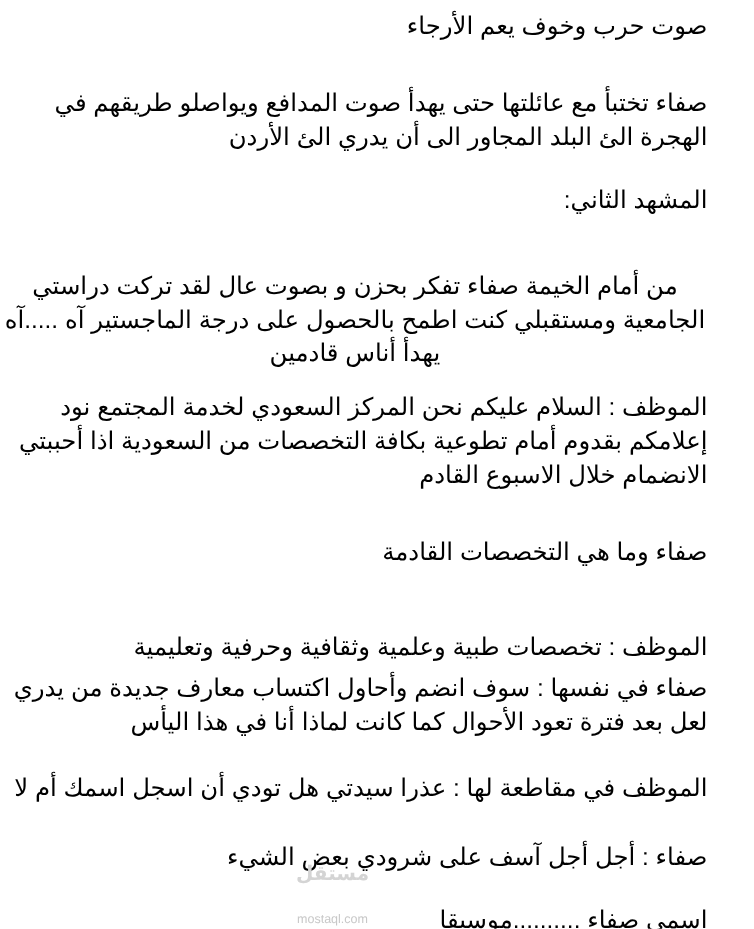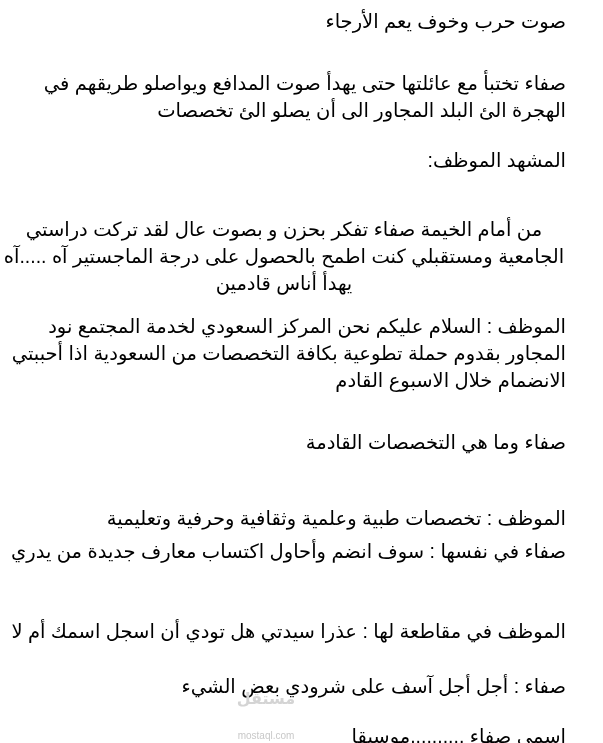--- a/index.html
+++ b/index.html
@@ -69,49 +69,50 @@
 <body>
 
 <div class="page">
 
   <p class="para" style="top:8px;">
     <span class="line">صوت حرب وخوف يعم الأرجاء</span>
   </p>
 
   <p class="para" style="top:70px; left:4px;">
     <span class="line">صفاء  تختبأ مع عائلتها حتى يهدأ صوت المدافع ويواصلو طريقهم  في</span>
-    <span class="line">الهجرة الئ البلد المجاور الى أن يصلو الئ تخصصات</span>
+    <span class="line">الهجرة الئ البلد المجاور الى أن يدري الئ الأردن</span>
   </p>
 
   <p class="para" style="top:147px;">
-    <span class="line">المشهد الموظف:</span>
+    <span class="line">المشهد الثاني:</span>
   </p>
 
   <p class="para" style="top:216px; left:2px;text-align:center;">
     <span class="line">من أمام الخيمة صفاء تفكر بحزن و بصوت عال لقد تركت دراستي</span>
     <span class="line">الجامعية ومستقبلي كنت اطمح بالحصول على درجة الماجستير آه .....آه</span>
     <span class="line">يهدأ أناس قادمين</span>
   </p>
 
   <p class="para" style="top:313px;">
     <span class="line">الموظف : السلام عليكم نحن المركز السعودي لخدمة المجتمع نود</span>
-    <span class="line">المجاور بقدوم حملة تطوعية بكافة التخصصات من السعودية اذا أحببتي</span>
+    <span class="line">إعلامكم بقدوم أمام تطوعية بكافة التخصصات من السعودية اذا أحببتي</span>
     <span class="line">الانضمام خلال الاسبوع القادم</span>
   </p>
 
   <p class="para" style="top:429px;">
     <span class="line">صفاء وما هي التخصصات القادمة</span>
   </p>
 
   <p class="para" style="top:481px;margin-top:24px;">
     <span class="line">الموظف : تخصصات طبية وعلمية وثقافية وحرفية  وتعليمية</span>
   </p>
 
   <p class="para" style="top:538px;">
     <span class="line">صفاء في نفسها : سوف انضم وأحاول اكتساب معارف جديدة من يدري</span>
+    <span class="line">لعل بعد فترة تعود الأحوال كما كانت لماذا أنا في هذا اليأس</span>
   </p>
 
   <p class="para" style="top:618px;">
     <span class="line">الموظف في مقاطعة لها : عذرا سيدتي هل تودي أن اسجل اسمك أم لا</span>
   </p>
 
   <p class="para" style="top:673px;">
     <span class="line">صفاء : أجل أجل آسف على شرودي بعض الشيء</span>
   </p>
 

